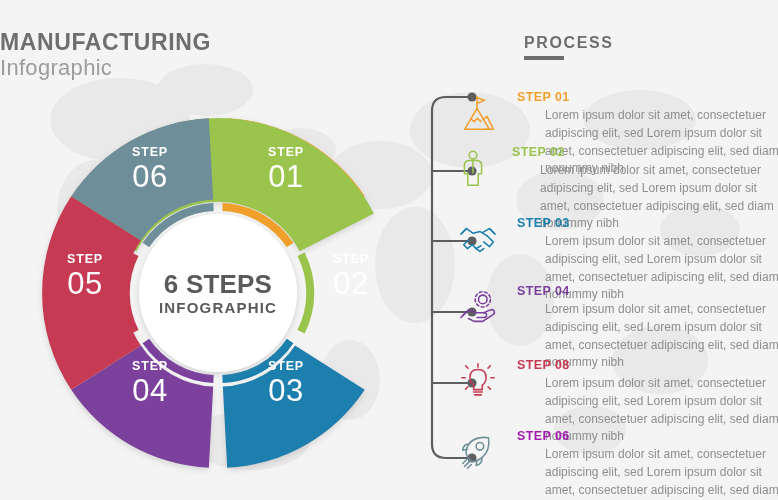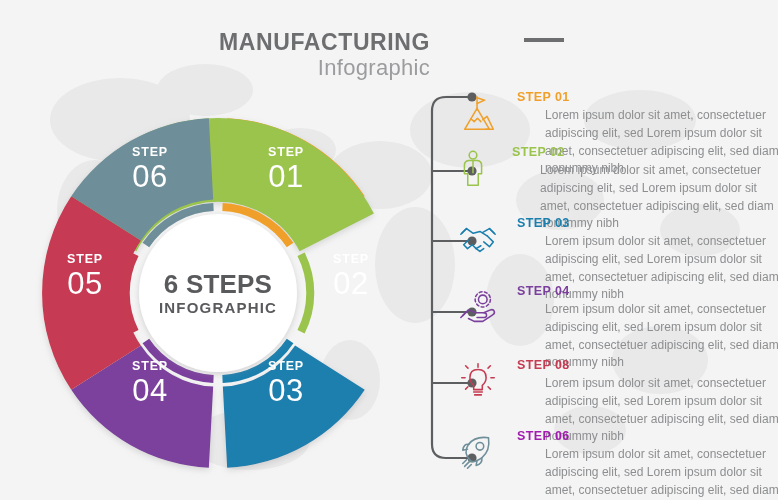--- a/index.html
+++ b/index.html
@@ -22,21 +22,21 @@
     z-index: 0;
     pointer-events: none;
   }
 
   
   #title-block {
     position: absolute;
     left: 0;
     top: 30px;
     width: 430px;
-    text-align: right;
+    text-align: left;
     z-index: 3;
   }
   #title-main {
     font-size: 23px;
     font-weight: bold;
     color: #6d6e70;
     letter-spacing: 0.6px;
     line-height: 1.05;
   }
   #title-sub {
@@ -187,20 +187,21 @@
     <ellipse cx="350" cy="380" rx="30" ry="40"></ellipse>
   </g>
 </svg>
 
 <div id="title-block">
   <div id="title-main">MANUFACTURING</div>
   <div id="title-sub">Infographic</div>
 </div>
 
 <div id="process-block">
+  <div id="process-title">PROCESS</div>
   <div id="process-underline"></div>
 </div>
 
 <div id="donut-wrap">
   <svg id="donut-svg" viewBox="0 0 370 370" width="370" height="370">
     <defs>
       <filter id="segshadow" x="-20%" y="-20%" width="150%" height="150%">
         <feDropShadow dx="0" dy="2.5" stdDeviation="3" flood-color="#9a9a9a" flood-opacity="0.35"></feDropShadow>
       </filter>
       <filter id="hubshadow" x="-30%" y="-30%" width="170%" height="170%">

